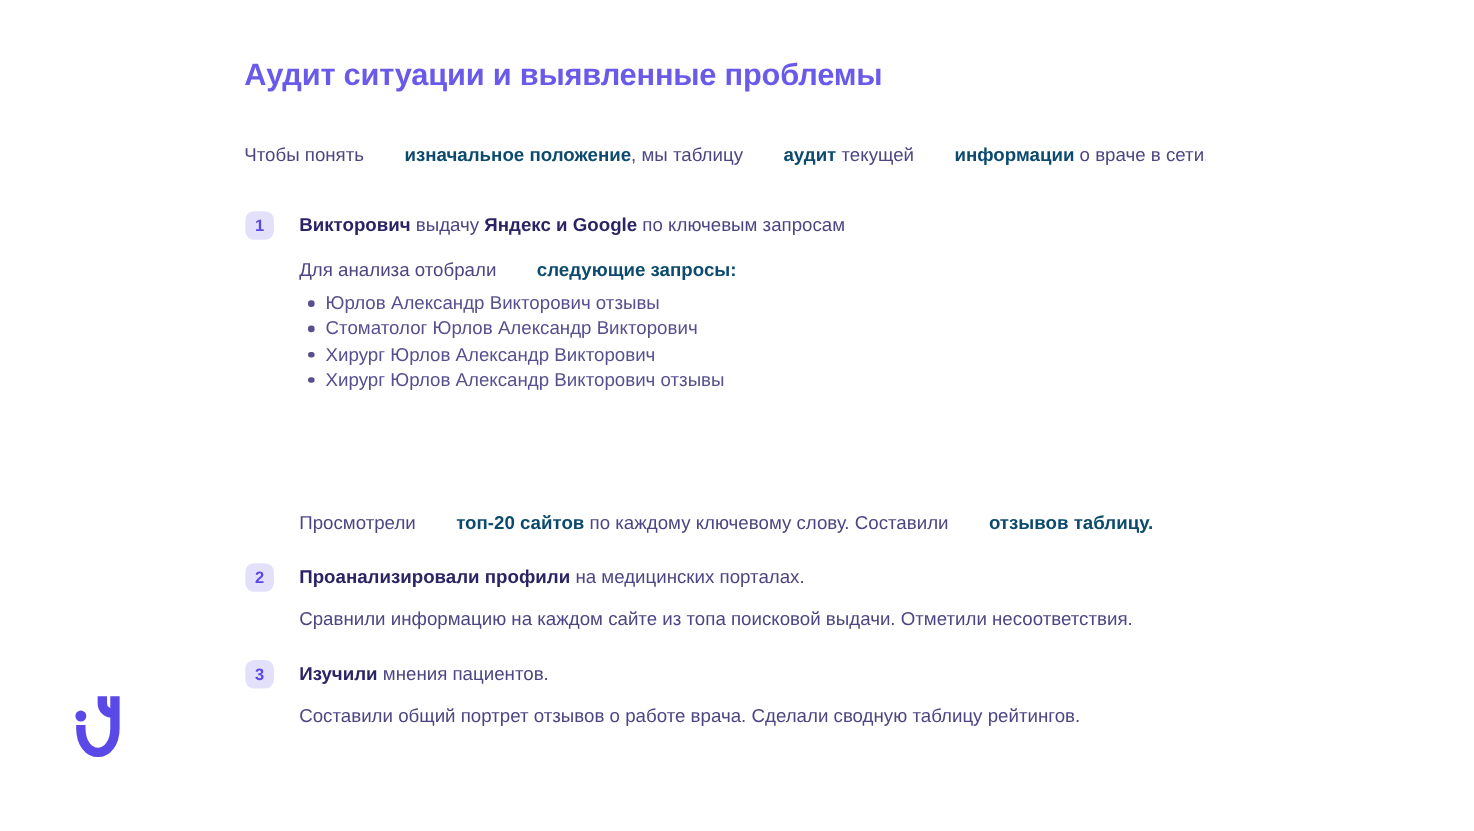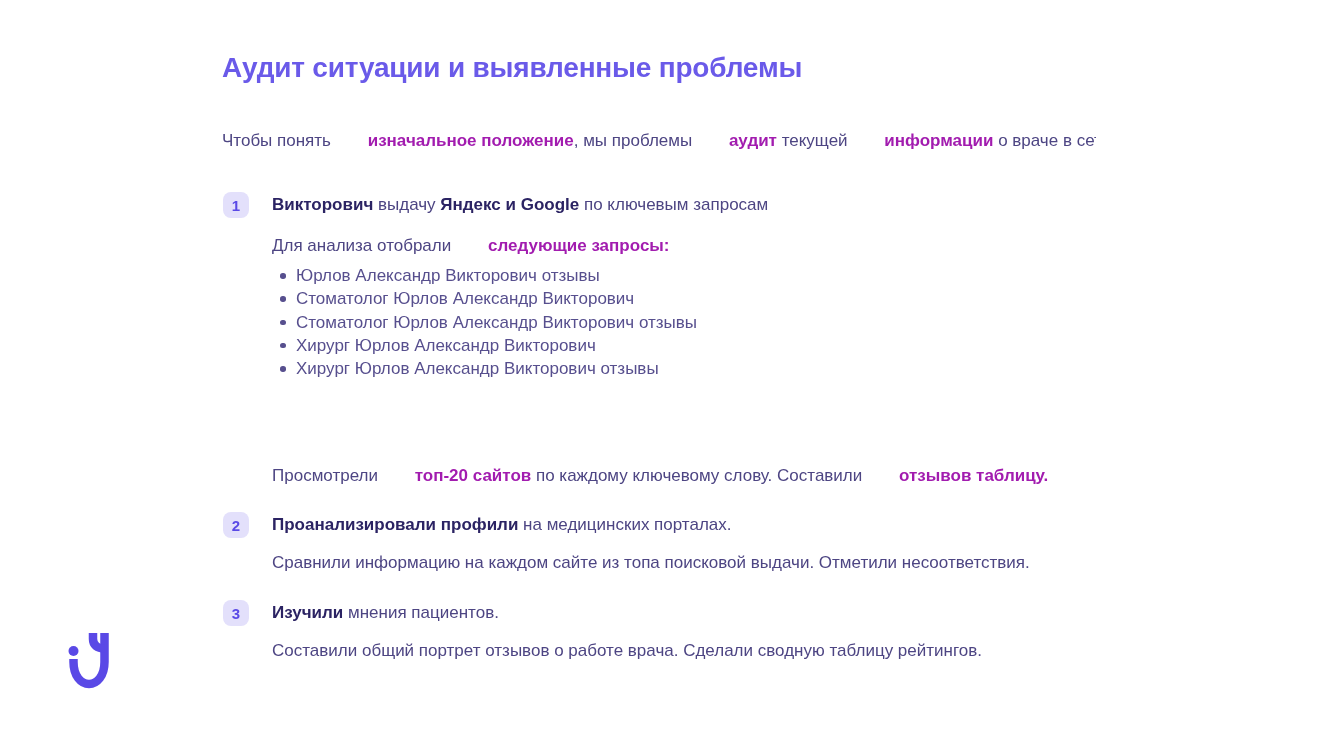--- a/index.html
+++ b/index.html
@@ -27,21 +27,21 @@
   }
 
   .para {
     margin: 0;
     font-size: 17px;
     line-height: 22px;
     color: #4d4583;
     white-space: nowrap;
   }
   .para b {
-    color: #a21caf;
+    color: #0c4a6e;
     font-weight: 700;
     padding-left: 32px;
   }
 
   .step-row {
     display: flex;
     align-items: flex-start;
     gap: 23px;
   }
   .badge {
@@ -98,33 +98,32 @@
     height: 68px;
   }
 </style>
 </head>
 <body>
 
 <div class="slide">
 
   <h1 class="page-title abs" style="left:222px; top:52px;">Аудит ситуации и выявленные проблемы</h1>
 
-  <p class="para abs" style="left:222px; top:130px;"><span>Чтобы понять </span><b>изначальное положение</b><span>, мы проблемы </span><b>аудит</b><span> текущей </span><b>информации</b><span> о враче в сети.</span></p>
+  <p class="para abs" style="left:222px; top:130px;"><span>Чтобы понять </span><b>изначальное положение</b><span>, мы таблицу </span><b>аудит</b><span> текущей </span><b>информации</b><span> о враче в сети.</span></p>
 
   <div class="step-row abs" style="left:223px; top:192px;">
     <span class="badge">1</span>
     <p class="step-heading"><b>Викторович</b><span> выдачу </span><b>Яндекс и Google</b><span> по ключевым запросам</span></p>
   </div>
 
   <p class="para abs" style="left:272px; top:235px;"><span>Для анализа отобрали </span><b>следующие запросы:</b></p>
 
   <ul class="queries abs" style="left:272px; top:264px;">
     <li>Юрлов Александр Викторович отзывы</li>
     <li>Стоматолог Юрлов Александр Викторович</li>
-    <li>Стоматолог Юрлов Александр Викторович отзывы</li>
     <li>Хирург Юрлов Александр Викторович</li>
     <li>Хирург Юрлов Александр Викторович отзывы</li>
   </ul>
 
   <p class="para abs" style="left:272px; top:465px;"><span>Просмотрели </span><b>топ-20 сайтов</b><span> по каждому ключевому слову. Составили </span><b>отзывов таблицу.</b></p>
 
   <div class="step-row abs" style="left:223px; top:512px;">
     <span class="badge">2</span>
     <p class="step-heading"><b>Проанализировали профили</b><span> на медицинских порталах.</span></p>
   </div>

